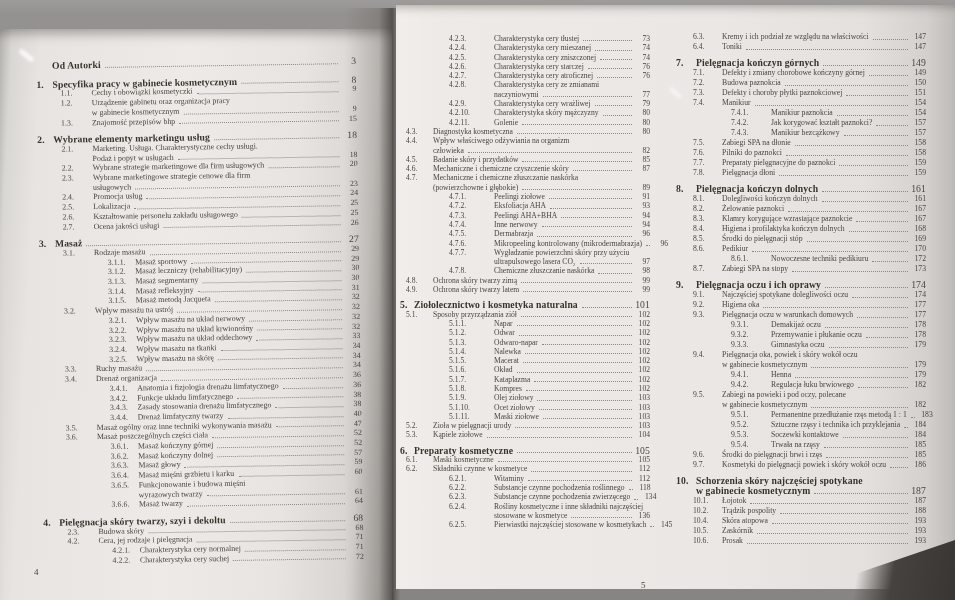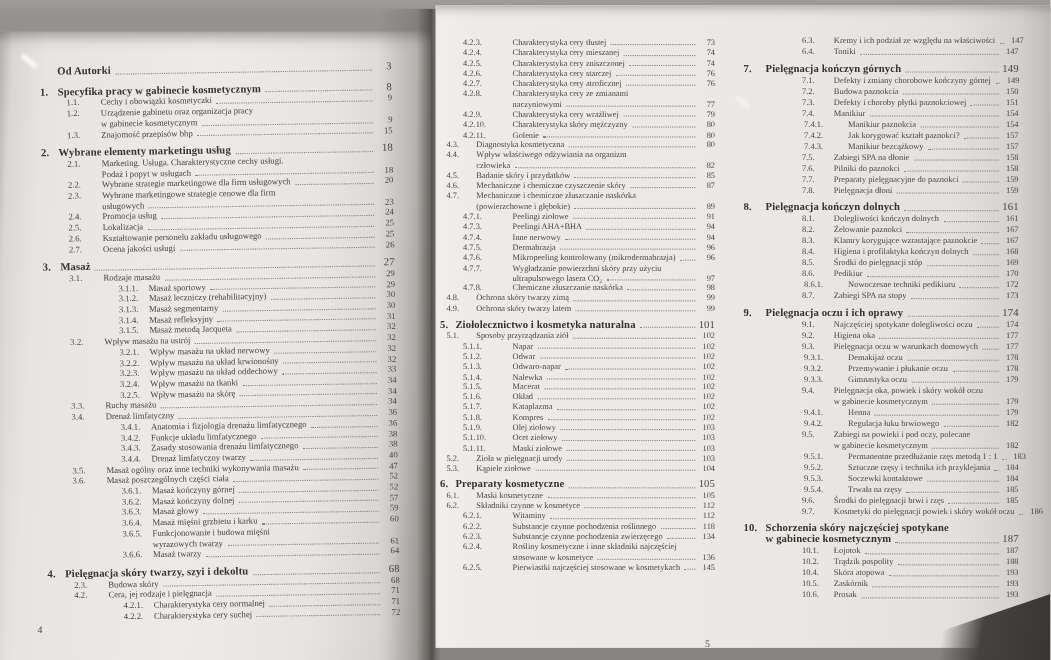--- a/index.html
+++ b/index.html
@@ -52,24 +52,24 @@
   .col-left .lv0{margin-top:7px;}
   .front{margin-top:0;margin-bottom:9px;}
   .row:first-child{margin-top:0;}
 
   .col-left .lv0 .num{width:16px;}
   .col-left .lv1{padding-left:24px;}  .col-left .lv1 .num{width:31px;font-family:Liberation Serif, serif;}
   .col-left .lv2{padding-left:59px;}  .col-left .lv2 .num{width:37px;text-align:center;}
 
   .col-a .lv0 .num{width:14px;}
   .col-a .lv1{padding-left:6px;}   .col-a .lv1 .num{width:27px;}
-  .col-a .lv2{padding-left:21px;}  .col-a .lv2 .num{width:45px;}
+  .col-a .lv2{padding-left:21px;}  .col-a .lv2 .num{width:45px;margin-left:28px;}
 
   .col-b .lv0 .num{width:20px;}
-  .col-b .lv1{padding-left:17px;}  .col-b .lv1 .num{width:29px;margin-left:36px;}
+  .col-b .lv1{padding-left:17px;}  .col-b .lv1 .num{width:29px;}
   .col-b .lv2{padding-left:55px;}  .col-b .lv2 .num{width:40px;}
 
   .folio{position:absolute;font-size:9px;color:#443f38;}
   .folio-left{left:34px;top:567px;}
   .folio-right{left:641px;top:580px;}
 </style>
 </head>
 <body>
 
 <div class="scene">
@@ -352,21 +352,21 @@
               <span class="t">Ruchy masażu</span>
               <span class="dots"></span>
               <span class="pg">34</span>
             </div>
           </div>
         </div>
         <div class="row lv1">
           <span class="num">3.4.</span>
           <div class="body">
             <div class="line">
-              <span class="t">Drenaż limfatyczny</span>
+              <span class="t">Drenaż organizacja</span>
               <span class="dots"></span>
               <span class="pg">36</span>
             </div>
           </div>
         </div>
         <div class="row lv2">
           <span class="num">3.4.1.</span>
           <div class="body">
             <div class="line">
               <span class="t">Anatomia i fizjologia drenażu limfatycznego</span>
@@ -695,20 +695,30 @@
             </div>
           </div>
         </div>
         <div class="row lv2">
           <span class="num">4.7.1.</span>
           <div class="body">
             <div class="line">
               <span class="t">Peelingi ziołowe</span>
               <span class="dots"></span>
               <span class="pg">91</span>
+            </div>
+          </div>
+        </div>
+        <div class="row lv2">
+          <span class="num">4.7.2.</span>
+          <div class="body">
+            <div class="line">
+              <span class="t">Eksfoliacja AHA</span>
+              <span class="dots"></span>
+              <span class="pg">93</span>
             </div>
           </div>
         </div>
         <div class="row lv2">
           <span class="num">4.7.3.</span>
           <div class="body">
             <div class="line">
               <span class="t">Peelingi AHA+BHA</span>
               <span class="dots"></span>
               <span class="pg">94</span>

